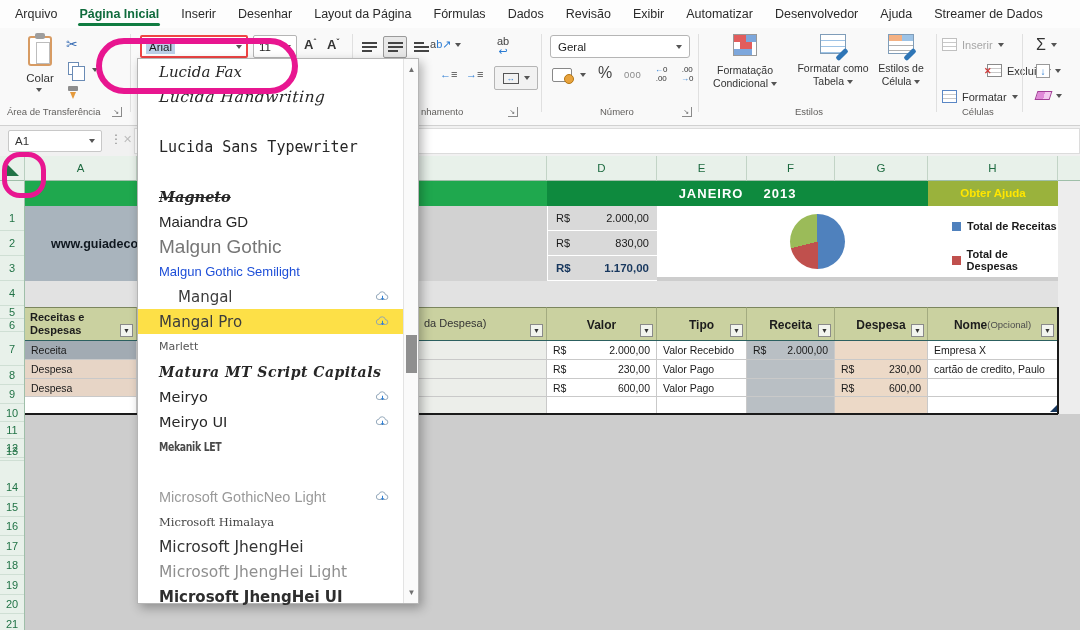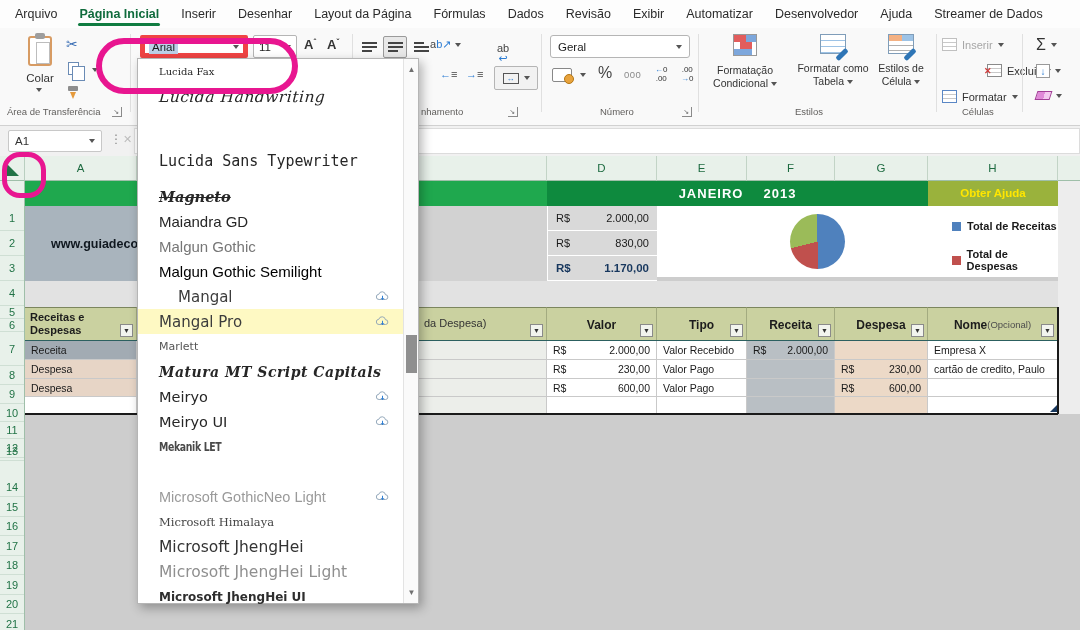--- a/index.html
+++ b/index.html
@@ -29,38 +29,38 @@
   .paste-car{position:absolute;left:36px;top:60px;}
   .scis{position:absolute;left:66px;top:8px;font-size:14px;color:#3b6fb5;}
   .copy-ic{position:absolute;left:68px;top:34px;width:11px;height:13px;border:1.3px solid #6a8bb5;background:#fff;}
   .copy-ic::after{content:"";position:absolute;left:3px;top:3px;width:11px;height:13px;border:1.3px solid #6a8bb5;background:#fff;}
   .copy-car{position:absolute;left:92px;top:40px;}
   .fp-ic{position:absolute;left:66px;top:58px;width:14px;height:14px;}
   .fp-ic::before{content:"";position:absolute;left:2px;top:0;width:10px;height:5px;background:#8d8d8d;border-radius:1px;}
   .fp-ic::after{content:"";position:absolute;left:4px;top:6px;width:6px;height:7px;background:#e59a3c;clip-path:polygon(0 0,100% 0,50% 100%);}
 
   
-  .fcombo{position:absolute;left:140px;top:7px;width:108px;height:23px;background:#fff;border:5px solid #ef4444;border-radius:2px;display:flex;align-items:center;padding:0 4px;}
+  .fcombo{position:absolute;left:140px;top:7px;width:108px;height:23px;background:#fff;border:2px solid #ef4444;border-radius:2px;display:flex;align-items:center;padding:0 4px;}
   .fcombo .sel{background:#bcd0e8;font-size:11.5px;color:#1a1a1a;padding:1px 3px;}
   .fcombo .cv{margin-left:auto;}
   .scombo{position:absolute;left:253px;top:7px;width:44px;height:23px;background:#fff;border:1px solid #b5b5b5;border-radius:2px;display:flex;align-items:center;padding:0 5px;font-size:11.5px;color:#1a1a1a;}
   .scombo .cv{margin-left:auto;}
   .fsz{position:absolute;top:9px;font-size:13px;color:#333;font-weight:bold;}
   .fsz sup{font-size:8px;}
 
   
   .al{display:inline-block;width:15px;}
   .al i{display:block;height:1.6px;background:#444;margin:2.4px 0;}
   .al.top i:nth-child(3),.al.mid i:nth-child(3){width:10px;}
   .al.bot i:nth-child(1){width:10px;}
   .albtn{position:absolute;top:8px;width:24px;height:22px;display:flex;align-items:center;justify-content:center;}
   .albtn.selected{border:1px solid #9a9a9a;background:#e8e8e8;border-radius:2px;}
   .ori{position:absolute;left:430px;top:10px;font-size:11px;color:#444;}
   .ori b{color:#2b7cd3;font-weight:normal;}
-  .wrap-ic{position:absolute;left:497px;top:15px;font-size:11px;color:#444;line-height:10px;text-align:center;}
+  .wrap-ic{position:absolute;left:497px;top:8px;font-size:11px;color:#444;line-height:10px;text-align:center;}
   .wrap-ic b{color:#2b7cd3;font-weight:normal;}
   .ind{position:absolute;top:40px;font-size:11px;color:#444;}
   .ind b{color:#2b7cd3;font-weight:normal;}
   .merge{position:absolute;left:494px;top:38px;width:44px;height:24px;border:1px solid #b5b5b5;border-radius:2px;background:#f2f2f2;display:flex;align-items:center;justify-content:center;gap:5px;}
   .merge .bx{width:16px;height:11px;border:1.2px solid #555;display:flex;align-items:center;justify-content:center;font-size:8px;color:#2b7cd3;}
 
   
   .ncombo{position:absolute;left:550px;top:7px;width:140px;height:23px;background:#fff;border:1px solid #b5b5b5;border-radius:3px;display:flex;align-items:center;padding:0 7px;font-size:11.5px;color:#1a1a1a;}
   .ncombo .cv{margin-left:auto;}
   .acc-ic{position:absolute;left:552px;top:40px;width:20px;height:14px;border:1.2px solid #888;background:#fff;border-radius:2px;}
@@ -147,42 +147,42 @@
   .dcell.catR{background:#a2abb3;}
   .dcell.catD{background:#e7d5c6;}
   .dcell.recv{background:#b9bfc4;}
   .dcell.desp{background:#ecd9c7;}
   .tbl-black{position:absolute;background:#1a1a1a;}
   .resz{position:absolute;width:0;height:0;border-bottom:7px solid #17375e;border-left:7px solid transparent;}
 
   
   .dd{position:absolute;left:137px;top:58px;width:282px;height:546px;background:#fff;border:1px solid #b5b5b5;box-shadow:3px 4px 10px rgba(0,0,0,.3);z-index:40;}
   .fitem{position:absolute;left:0;width:266px;height:25px;display:flex;align-items:center;padding-left:21px;color:#262626;white-space:nowrap;}
-  .fitem.hov{background:#fef9c3;}
+  .fitem.hov{background:#fde047;}
   .fitem .cloud{position:absolute;right:14px;top:5px;}
-  .st-fax{font-family:"DejaVu Serif",serif;font-size:10px;}
+  .st-fax{font-family:"DejaVu Serif",serif;font-style:italic;font-size:15px;}
   .st-hand{font-family:"DejaVu Serif",serif;font-style:italic;font-size:15.5px;letter-spacing:.5px;transform:skewX(-4deg);display:inline-block;}
   .st-lsans{font-family:"DejaVu Sans",sans-serif;font-size:15.5px;}
   .st-mono{font-family:"DejaVu Sans Mono",monospace;font-size:15px;}
   .st-lsu{font-family:"DejaVu Sans",sans-serif;font-size:15px;letter-spacing:.3px;}
   .st-mag{font-family:"DejaVu Serif",serif;font-style:italic;font-weight:bold;font-size:14.5px;text-decoration:line-through;text-decoration-thickness:1px;}
   .st-maia{font-family:"Liberation Sans",sans-serif;font-size:15px;}
-  .st-malg{font-family:"Liberation Sans",sans-serif;font-size:15px;color:#767676;}
-  .st-malgl{font-family:"Liberation Sans",sans-serif;font-size:15px;color:#000000;}
+  .st-malg{font-family:"Liberation Sans",sans-serif;font-size:19px;color:#767676;}
+  .st-malgl{font-family:"Liberation Sans",sans-serif;font-size:13px;color:#1d4ed8;}
   .st-mang{font-family:"DejaVu Sans",sans-serif;font-size:15px;color:#3c3c3c;}
   .st-marl{font-family:"DejaVu Sans",sans-serif;font-size:11px;color:#555;}
   .st-matu{font-family:"DejaVu Serif",serif;font-weight:bold;font-style:italic;font-size:14px;letter-spacing:.5px;}
   .st-meir{font-family:"DejaVu Sans",sans-serif;font-size:14.5px;}
   .st-meka{font-family:"DejaVu Sans",sans-serif;font-size:13px;font-weight:bold;color:#4a4a4a;transform:scaleX(.72);transform-origin:left center;display:inline-block;letter-spacing:-.5px;}
   .st-gneo{font-family:"Liberation Sans",sans-serif;font-size:14.5px;color:#4a4a4a;}
   .st-gneol{font-family:"Liberation Sans",sans-serif;font-size:14.5px;color:#9a9a9a;}
   .st-hima{font-family:"DejaVu Serif",serif;font-size:11.5px;color:#444;}
   .st-jh{font-family:"DejaVu Sans",sans-serif;font-size:15.5px;color:#333;}
   .st-jhl{font-family:"DejaVu Sans",sans-serif;font-size:15.5px;color:#8f8f8f;}
-  .st-jhui{font-family:"DejaVu Sans",sans-serif;font-size:12px;font-weight:bold;color:#2e2e2e;}
+  .st-jhui{font-family:"DejaVu Sans",sans-serif;font-size:15px;font-weight:bold;color:#2e2e2e;}
   .ddsb{position:absolute;right:0;top:0;width:15px;height:544px;background:#fafafa;border-left:1px solid #e3e3e3;}
   .ddsb .up,.ddsb .dn{position:absolute;left:0;width:15px;text-align:center;font-size:8px;color:#6f6f6f;}
   .ddsb .up{top:6px;}
   .ddsb .dn{bottom:6px;}
   .ddsb .thumb{position:absolute;left:2px;top:276px;width:11px;height:38px;background:#8f8f8f;}
   .tooltip{position:absolute;left:245px;top:336px;height:18px;background:#fff;border:1px solid #8a8a8a;box-shadow:2px 2px 4px rgba(0,0,0,.2);font-size:10.5px;color:#4a4a4a;line-height:16px;padding:0 7px;z-index:50;white-space:nowrap;}
 
   
   .annot{position:absolute;border:6px solid #e81690;border-radius:32px;z-index:60;pointer-events:none;}
   .annot.sm{border-width:5px;border-radius:18px;}
@@ -539,21 +539,21 @@
     <div class="resz" style="left:1050px;top:249px;"></div>
   </div>
 
   <div class="dd">
     <div class="fitem" style="top:0;">
         <span class="st-fax">Lucida Fax</span>
       </div>
     <div class="fitem" style="top:25px;">
         <span class="st-hand">Lucida Handwriting</span>
       </div>
-    <div class="fitem" style="top:89px;">
+    <div class="fitem" style="top:75px;">
         <span class="st-mono">Lucida Sans Typewriter</span>
       </div>
     <div class="fitem" style="top:125px;">
         <span class="st-mag">Magneto</span>
       </div>
     <div class="fitem" style="top:150px;">
         <span class="st-maia">Maiandra GD</span>
       </div>
     <div class="fitem" style="top:175px;">
         <span class="st-malg">Malgun Gothic</span>

